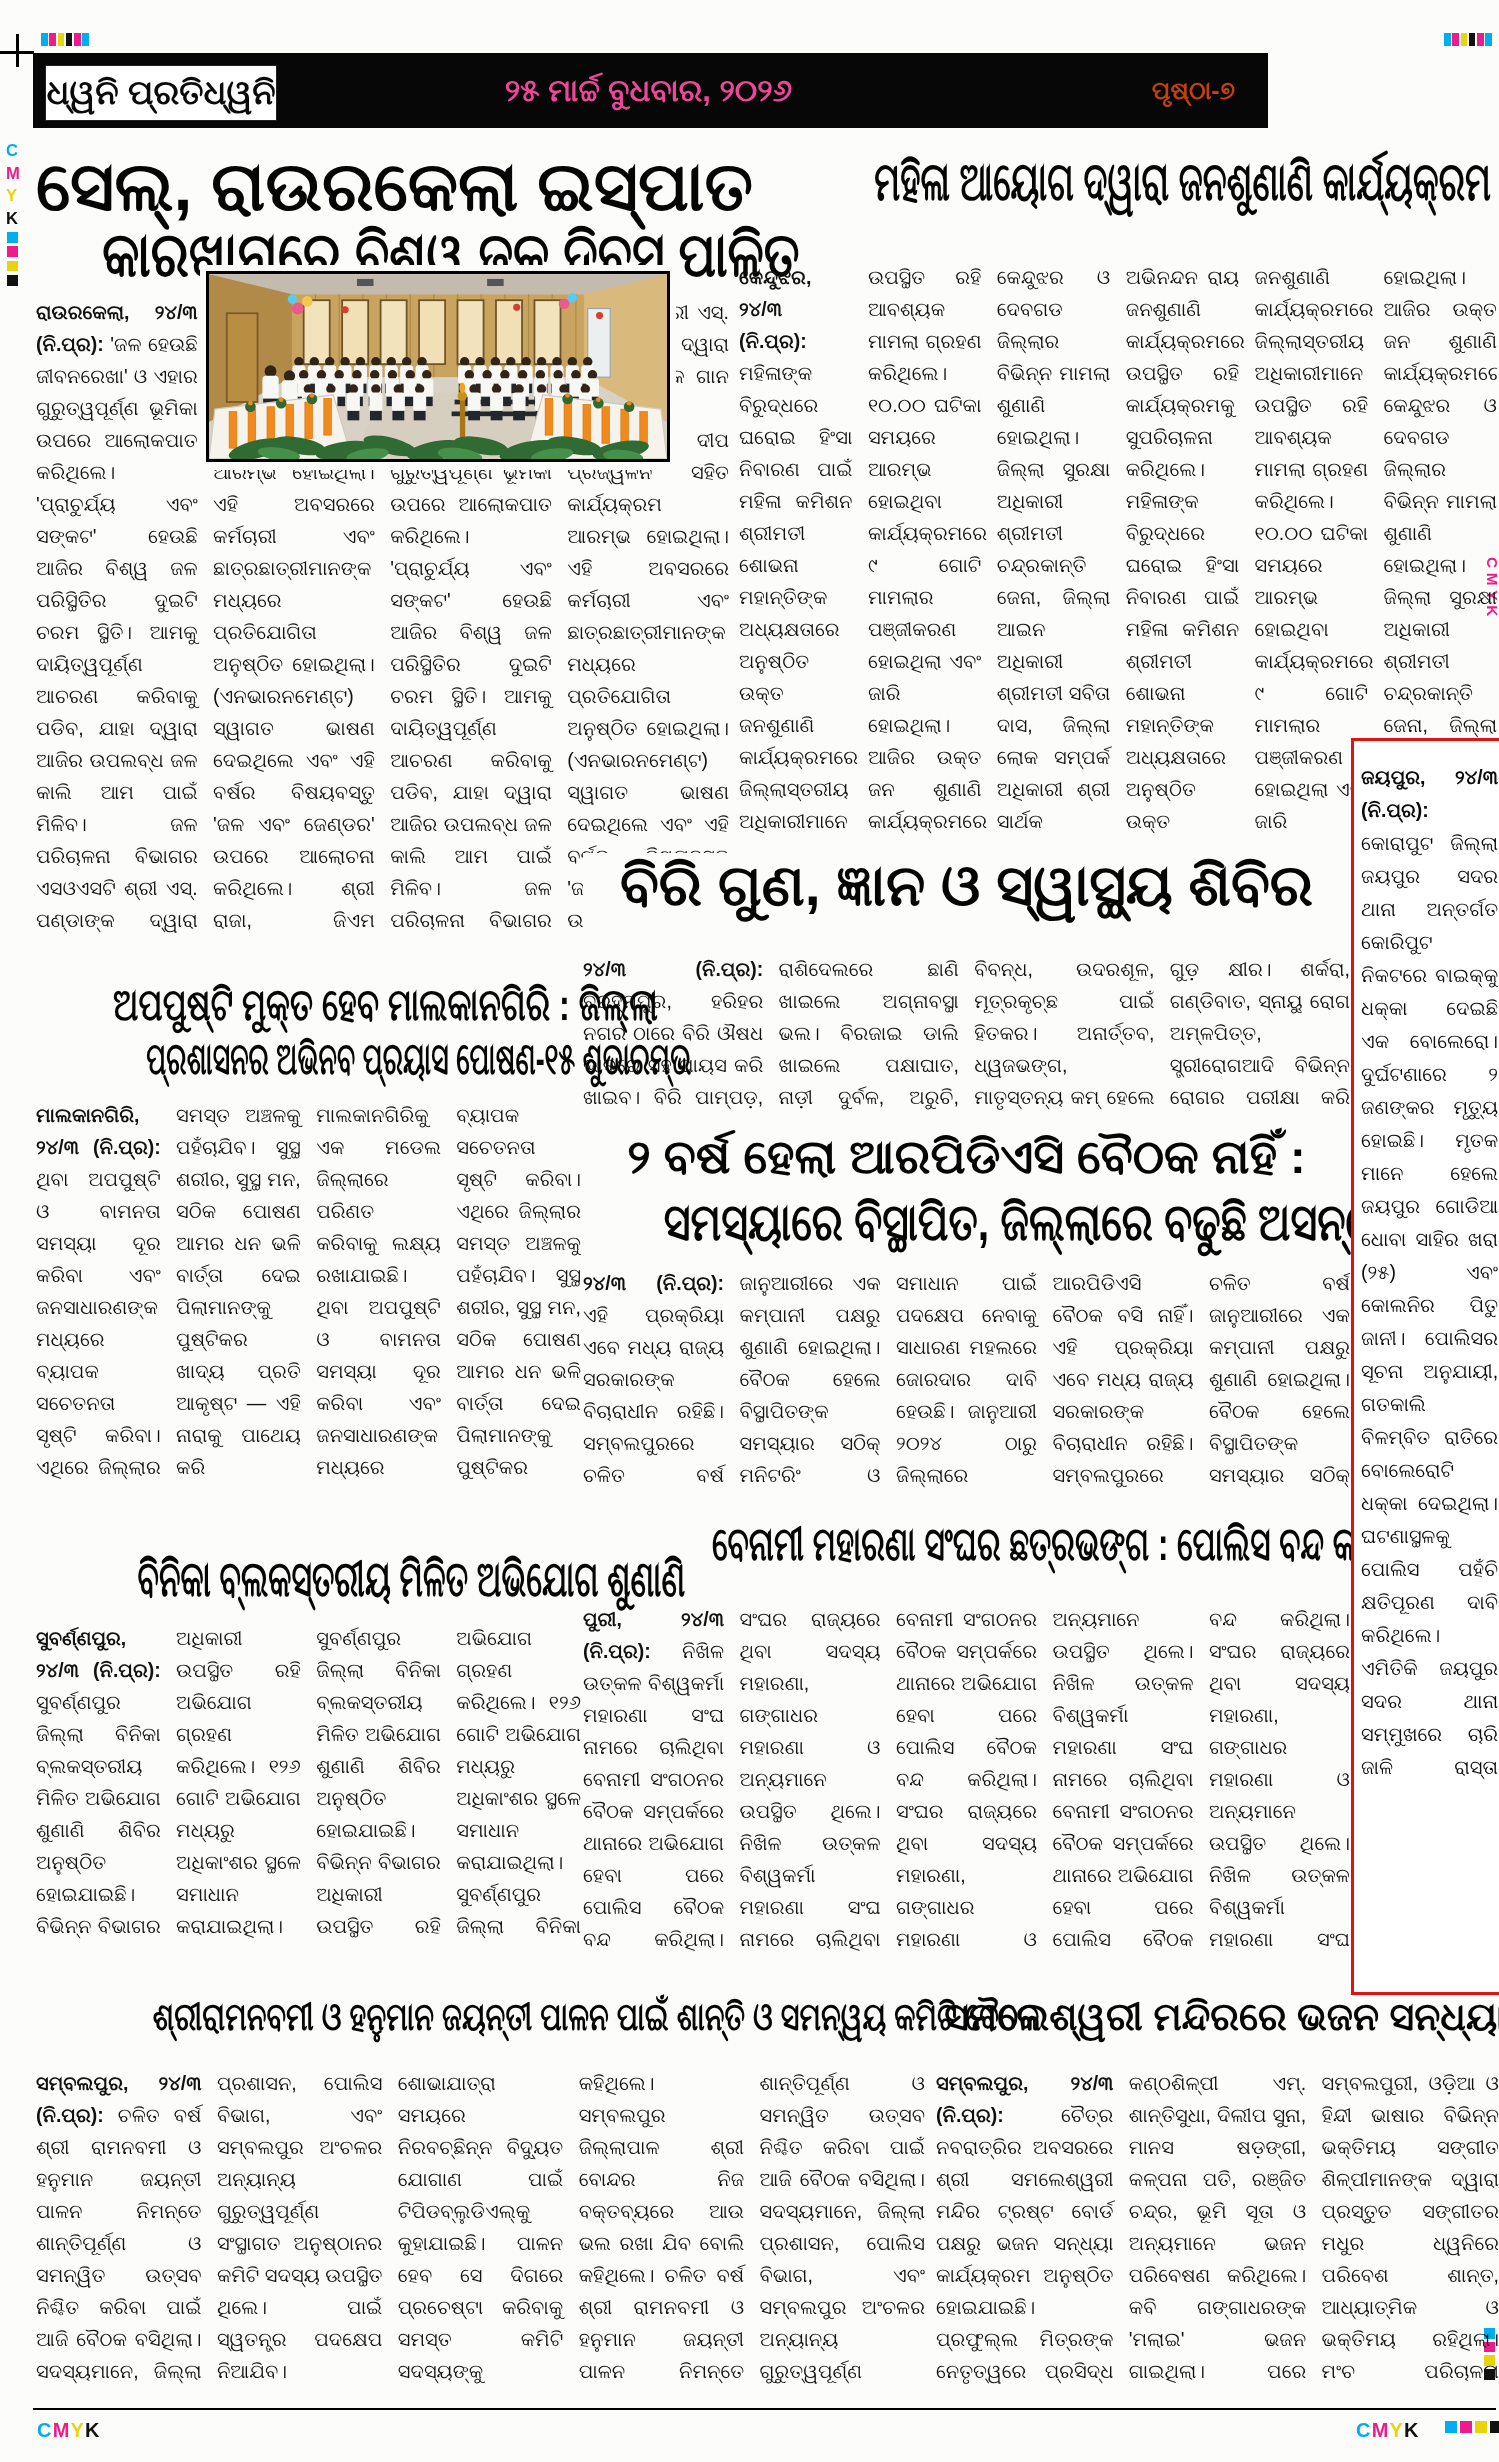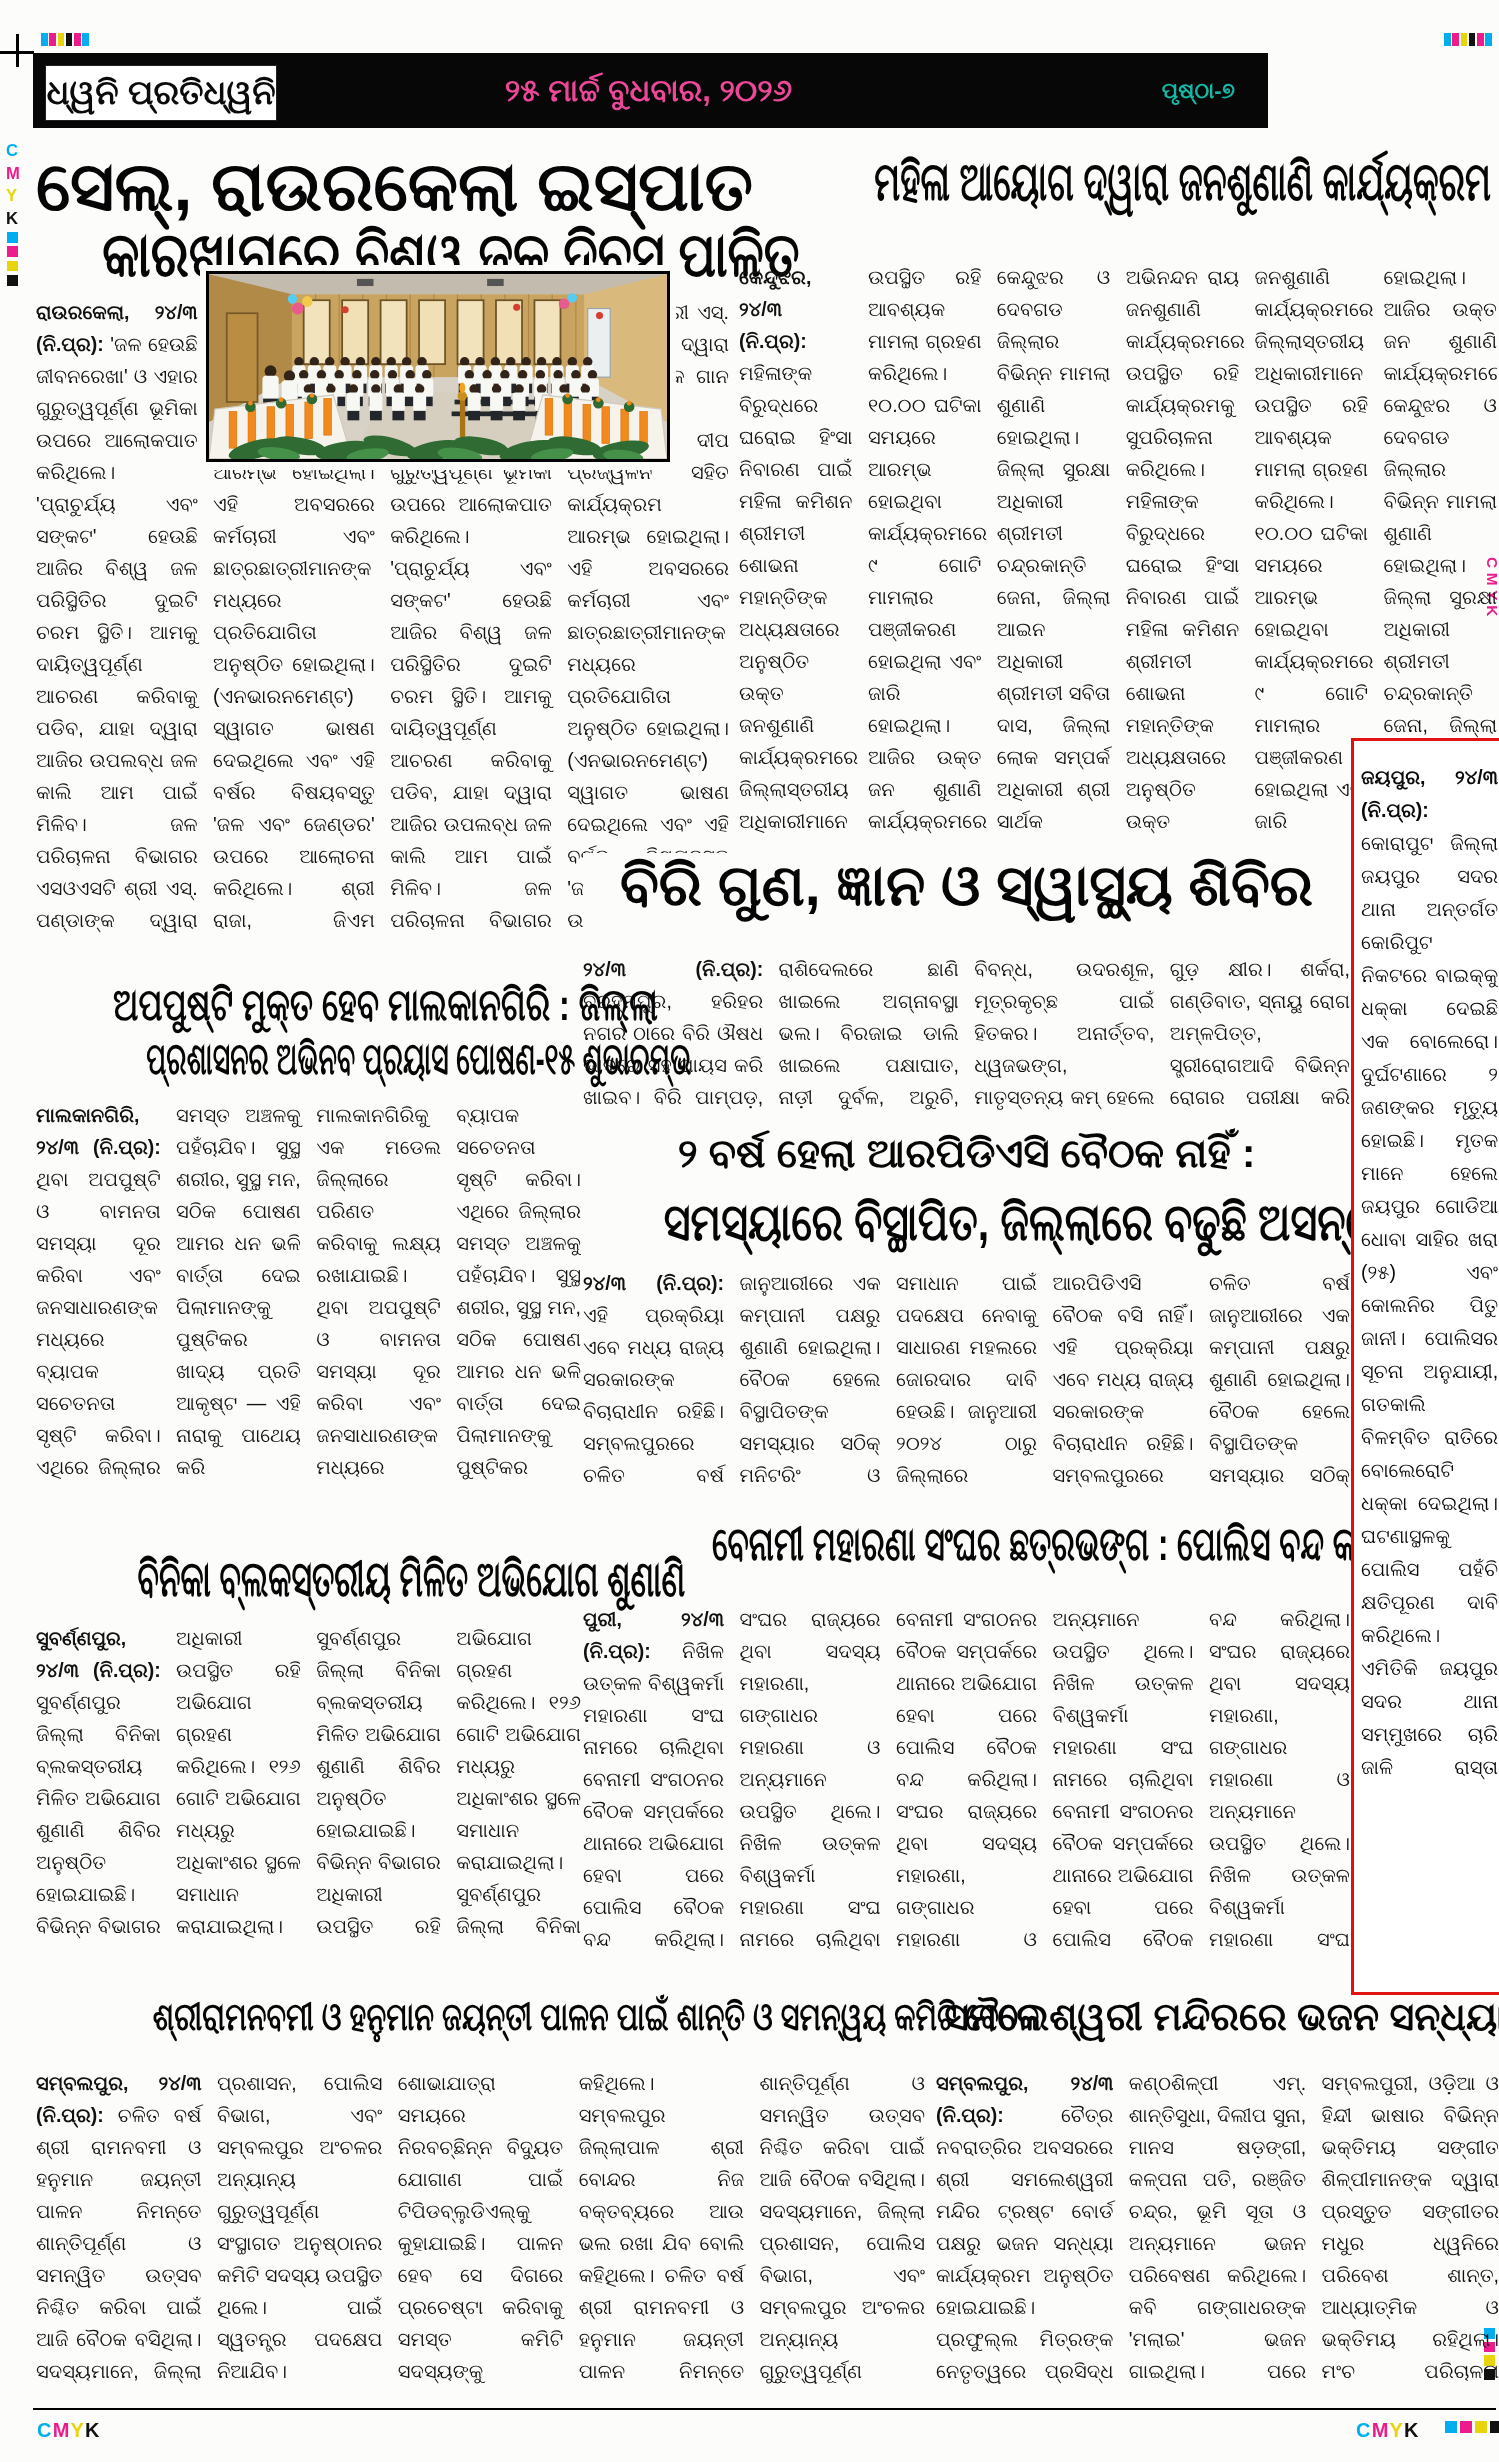--- a/index.html
+++ b/index.html
@@ -5,22 +5,22 @@
   html,body{margin:0;padding:0;background:#e9e7e2;}
   #page{position:relative;width:1500px;height:2462px;background:#fcfcfa;
         font-family:"Liberation Sans","DejaVu Sans",sans-serif;color:#0a0a0a;overflow:hidden;}
   
   #bar{position:absolute;left:33px;top:53px;width:1235px;height:75px;background:#070707;}
   #logo{position:absolute;left:12px;top:12.4px;width:230px;height:54px;background:#ffffff;
         display:flex;align-items:center;justify-content:center;border:1.2px solid #222;}
   #logo .t{font-size:34px;font-weight:900;color:#0a0a0a;transform-origin:50% 50%;}
   #bar .date{position:absolute;left:0;right:4px;top:0;height:75px;line-height:75px;text-align:center;
         color:#ec4899;font-size:31px;font-weight:700;}
-  #bar .pg{position:absolute;right:33px;top:0;height:75px;line-height:75px;color:#14b8a6;
-        font-size:22px;font-weight:700;}
+  #bar .pg{position:absolute;right:33px;top:0;height:75px;line-height:75px;color:#c2410c;
+        font-size:25px;font-weight:700;}
   
   .hl{position:absolute;text-align:center;font-weight:800;color:#050505;line-height:1.12;
       white-space:nowrap;overflow:visible;}
   .art-box{position:absolute;background:#fcfcfa;}
   .bodytxt{position:absolute;font-size:19.5px;line-height:32px;text-align:justify;overflow:hidden;
       column-gap:15.4px;color:#111;}
   .dl{font-weight:800;}
   
   #d-box{position:absolute;left:1351px;top:738px;width:137px;height:1234px;background:#fff;
       border:3.6px solid #e01212;z-index:6;padding:8.3px 7.1px;box-sizing:content-box;}
@@ -279,21 +279,21 @@
   <div class="art-box" style="left:36px;top:976px;width:545px;height:541px;z-index:2;">
     <div class="hl fit" style="left: 0px; top: 3.6px; width: 545px; font-size: 45px; white-space: nowrap; transform-origin: 50% 50%; transform: scaleX(0.717069);">ଅପପୁଷ୍ଟି ମୁକ୍ତ ହେବ ମାଲକାନଗିରି : ଜିଲ୍ଲା</div>
     <div class="hl fit" style="left: 0px; top: 58px; width: 545px; font-size: 45px; white-space: nowrap; transform-origin: 50% 50%; transform: scaleX(0.595084);">ପ୍ରଶାସନର ଅଭିନବ ପ୍ରୟାସ ପୋଷଣ-୧୫ ଶୁଭାରମ୍ଭ</div>
     <div class="bodytxt" style="left:0;top:123px;width:545px;height:415px;column-count:4;">
       <b class="dl">ମାଲକାନଗିରି, ୨୪/୩ (ନି.ପ୍ର):</b>
       <span>ଥିବା ଅପପୁଷ୍ଟି ଓ ବାମନତା ସମସ୍ୟା ଦୂର କରିବା ଏବଂ ଜନସାଧାରଣଙ୍କ ମଧ୍ୟରେ ବ୍ୟାପକ ସଚେତନତା ସୃଷ୍ଟି କରିବା। ଏଥିରେ ଜିଲ୍ଲାର ସମସ୍ତ ଅଞ୍ଚଳକୁ ପହଁଚାଯିବ। ସୁସ୍ଥ ଶରୀର, ସୁସ୍ଥ ମନ, ସଠିକ ପୋଷଣ ଆମର ଧନ ଭଳି ବାର୍ତ୍ତା ଦେଇ ପିଲାମାନଙ୍କୁ ପୁଷ୍ଟିକର ଖାଦ୍ୟ ପ୍ରତି ଆକୃଷ୍ଟ — ଏହି ନାରାକୁ ପାଥେୟ କରି ମାଲକାନଗିରିକୁ ଏକ ମଡେଲ ଜିଲ୍ଲାରେ ପରିଣତ କରିବାକୁ ଲକ୍ଷ୍ୟ ରଖାଯାଇଛି। ଥିବା ଅପପୁଷ୍ଟି ଓ ବାମନତା ସମସ୍ୟା ଦୂର କରିବା ଏବଂ ଜନସାଧାରଣଙ୍କ ମଧ୍ୟରେ ବ୍ୟାପକ ସଚେତନତା ସୃଷ୍ଟି କରିବା। ଏଥିରେ ଜିଲ୍ଲାର ସମସ୍ତ ଅଞ୍ଚଳକୁ ପହଁଚାଯିବ। ସୁସ୍ଥ ଶରୀର, ସୁସ୍ଥ ମନ, ସଠିକ ପୋଷଣ ଆମର ଧନ ଭଳି ବାର୍ତ୍ତା ଦେଇ ପିଲାମାନଙ୍କୁ ପୁଷ୍ଟିକର ଖାଦ୍ୟ ପ୍ରତି ଆକୃଷ୍ଟ — ଏହି ନାରାକୁ ପାଥେୟ କରି ମାଲକାନଗିରିକୁ ଏକ ମଡେଲ ଜିଲ୍ଲାରେ ପରିଣତ କରିବାକୁ ଲକ୍ଷ୍ୟ ରଖାଯାଇଛି। ଥିବା ଅପପୁଷ୍ଟି ଓ ବାମନତା ସମସ୍ୟା ଦୂର କରିବା ଏବଂ ଜନସାଧାରଣଙ୍କ ମଧ୍ୟରେ ବ୍ୟାପକ ସଚେତନତା ସୃଷ୍ଟି କରିବା। ଏଥିରେ ଜିଲ୍ଲାର ସମସ୍ତ ଅଞ୍ଚଳକୁ ପହଁଚାଯିବ। ସୁସ୍ଥ ଶରୀର, ସୁସ୍ଥ ମନ, ସଠିକ ପୋଷଣ ଆମର ଧନ ଭଳି ବାର୍ତ୍ତା ଦେଇ ପିଲାମାନଙ୍କୁ ପୁଷ୍ଟିକର ଖାଦ୍ୟ ପ୍ରତି ଆକୃଷ୍ଟ — ଏହି ନାରାକୁ ପାଥେୟ କରି ମାଲକାନଗିରିକୁ ଏକ ମଡେଲ ଜିଲ୍ଲାରେ ପରିଣତ କରିବାକୁ ଲକ୍ଷ୍ୟ ରଖାଯାଇଛି।</span>
     </div>
   </div>
 
   <div class="art-box" style="left:583px;top:1127px;width:767px;height:386px;z-index:2;">
-    <div class="hl fit" style="left: 0px; top: 3.6px; width: 767px; font-size: 40px; white-space: nowrap;">୨ ବର୍ଷ ହେଲା ଆରପିଡିଏସି ବୈଠକ ନାହିଁ :</div>
+    <div class="hl fit" style="left: 0px; top: 3.6px; width: 767px; font-size: 47px; white-space: nowrap;">୨ ବର୍ଷ ହେଲା ଆରପିଡିଏସି ବୈଠକ ନାହିଁ :</div>
     <div class="hl fit" style="left: 0px; top: 66px; width: 767px; font-size: 52px; white-space: nowrap; transform-origin: 50% 50%; transform: scaleX(0.789634);">ସମସ୍ୟାରେ ବିସ୍ଥାପିତ, ଜିଲ୍ଲାରେ ବଢୁଛି ଅସନ୍ତୋଷ</div>
     <div class="bodytxt" style="left:0;top:140px;width:767px;height:237px;column-count:5;">
       <b class="dl">୨୪/୩ (ନି.ପ୍ର):</b>
       <span>ଏହି ପ୍ରକ୍ରିୟା ଏବେ ମଧ୍ୟ ରାଜ୍ୟ ସରକାରଙ୍କ ବିଚାରାଧୀନ ରହିଛି। ସମ୍ବଲପୁରରେ ଚଳିତ ବର୍ଷ ଜାନୁଆରୀରେ ଏକ କମ୍ପାନୀ ପକ୍ଷରୁ ଶୁଣାଣି ହୋଇଥିଲା। ବୈଠକ ହେଲେ ବିସ୍ଥାପିତଙ୍କ ସମସ୍ୟାର ସଠିକ୍ ମନିଟରିଂ ଓ ସମାଧାନ ପାଇଁ ପଦକ୍ଷେପ ନେବାକୁ ସାଧାରଣ ମହଲରେ ଜୋରଦାର ଦାବି ହେଉଛି। ଜାନୁଆରୀ ୨୦୨୪ ଠାରୁ ଜିଲ୍ଲାରେ ଆରପିଡିଏସି ବୈଠକ ବସି ନାହିଁ। ଏହି ପ୍ରକ୍ରିୟା ଏବେ ମଧ୍ୟ ରାଜ୍ୟ ସରକାରଙ୍କ ବିଚାରାଧୀନ ରହିଛି। ସମ୍ବଲପୁରରେ ଚଳିତ ବର୍ଷ ଜାନୁଆରୀରେ ଏକ କମ୍ପାନୀ ପକ୍ଷରୁ ଶୁଣାଣି ହୋଇଥିଲା। ବୈଠକ ହେଲେ ବିସ୍ଥାପିତଙ୍କ ସମସ୍ୟାର ସଠିକ୍ ମନିଟରିଂ ଓ ସମାଧାନ ପାଇଁ ପଦକ୍ଷେପ ନେବାକୁ ସାଧାରଣ ମହଲରେ ଜୋରଦାର ଦାବି ହେଉଛି। ଜାନୁଆରୀ ୨୦୨୪ ଠାରୁ ଜିଲ୍ଲାରେ ଆରପିଡିଏସି ବୈଠକ ବସି ନାହିଁ। ଏହି ପ୍ରକ୍ରିୟା ଏବେ ମଧ୍ୟ ରାଜ୍ୟ ସରକାରଙ୍କ ବିଚାରାଧୀନ ରହିଛି। ସମ୍ବଲପୁରରେ ଚଳିତ ବର୍ଷ ଜାନୁଆରୀରେ ଏକ କମ୍ପାନୀ ପକ୍ଷରୁ ଶୁଣାଣି ହୋଇଥିଲା। ବୈଠକ ହେଲେ ବିସ୍ଥାପିତଙ୍କ ସମସ୍ୟାର ସଠିକ୍ ମନିଟରିଂ ଓ ସମାଧାନ ପାଇଁ ପଦକ୍ଷେପ ନେବାକୁ ସାଧାରଣ ମହଲରେ ଜୋରଦାର ଦାବି ହେଉଛି। ଜାନୁଆରୀ ୨୦୨୪ ଠାରୁ ଜିଲ୍ଲାରେ ଆରପିଡିଏସି ବୈଠକ ବସି ନାହିଁ।</span>
     </div>
   </div>
 
   <div class="art-box" style="left:583px;top:1514px;width:767px;height:463px;z-index:3;">
     <div class="hl fit" style="left: 0px; top: 3.6px; width: 767px; font-size: 47px; white-space: nowrap; transform-origin: 50% 50%; transform: scaleX(0.663762);">ବେନାମୀ ମହାରଣା ସଂଘର ଛତ୍ରଭଙ୍ଗ : ପୋଲିସ ବନ୍ଦ କଲା ବୈଠକ</div>
     <div class="bodytxt" style="left:0;top:89px;width:767px;height:368px;column-count:5;">

